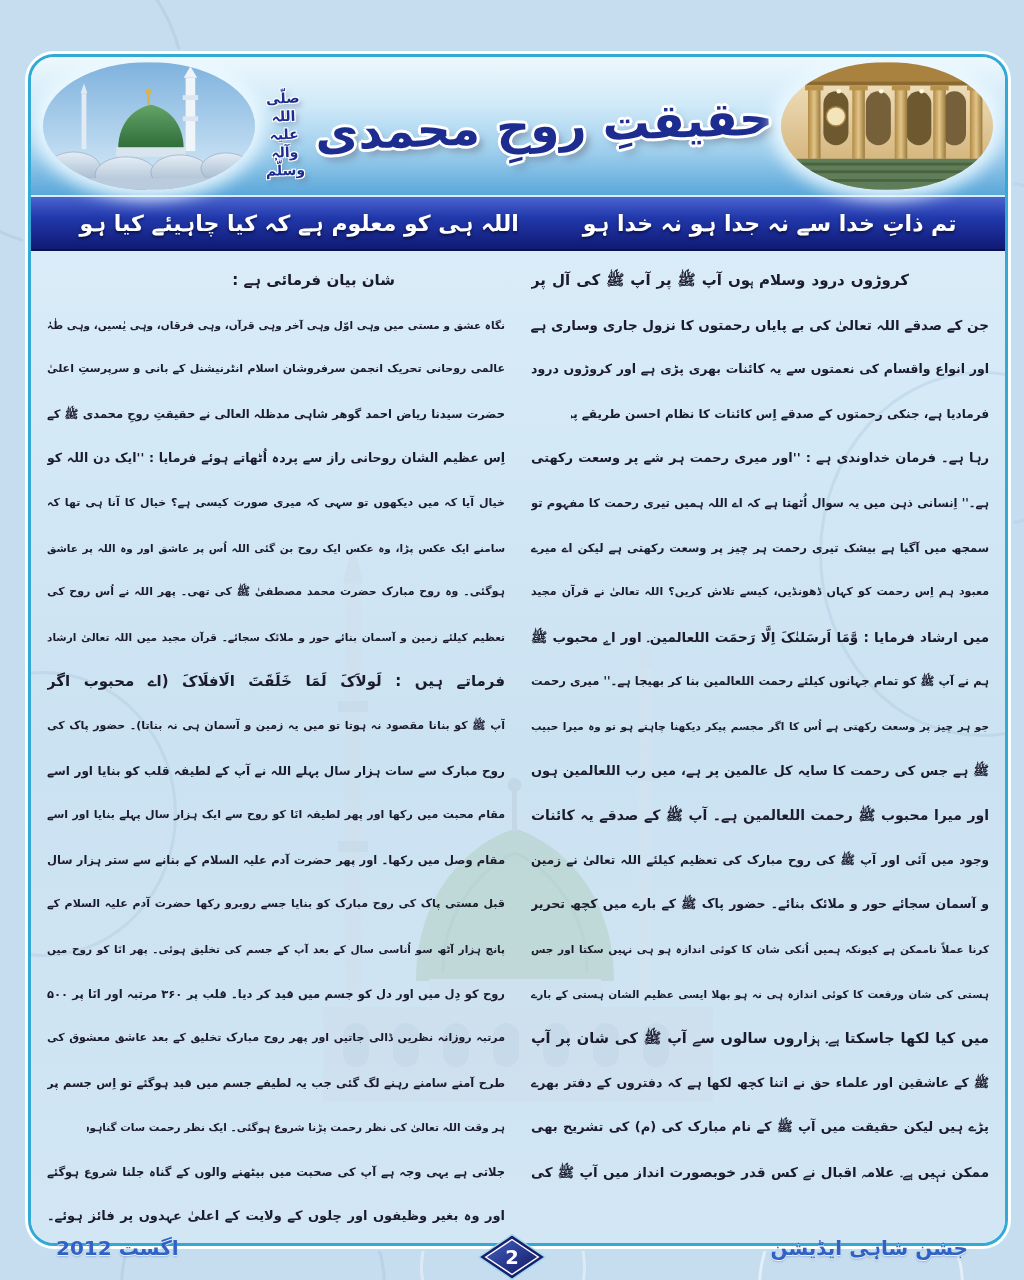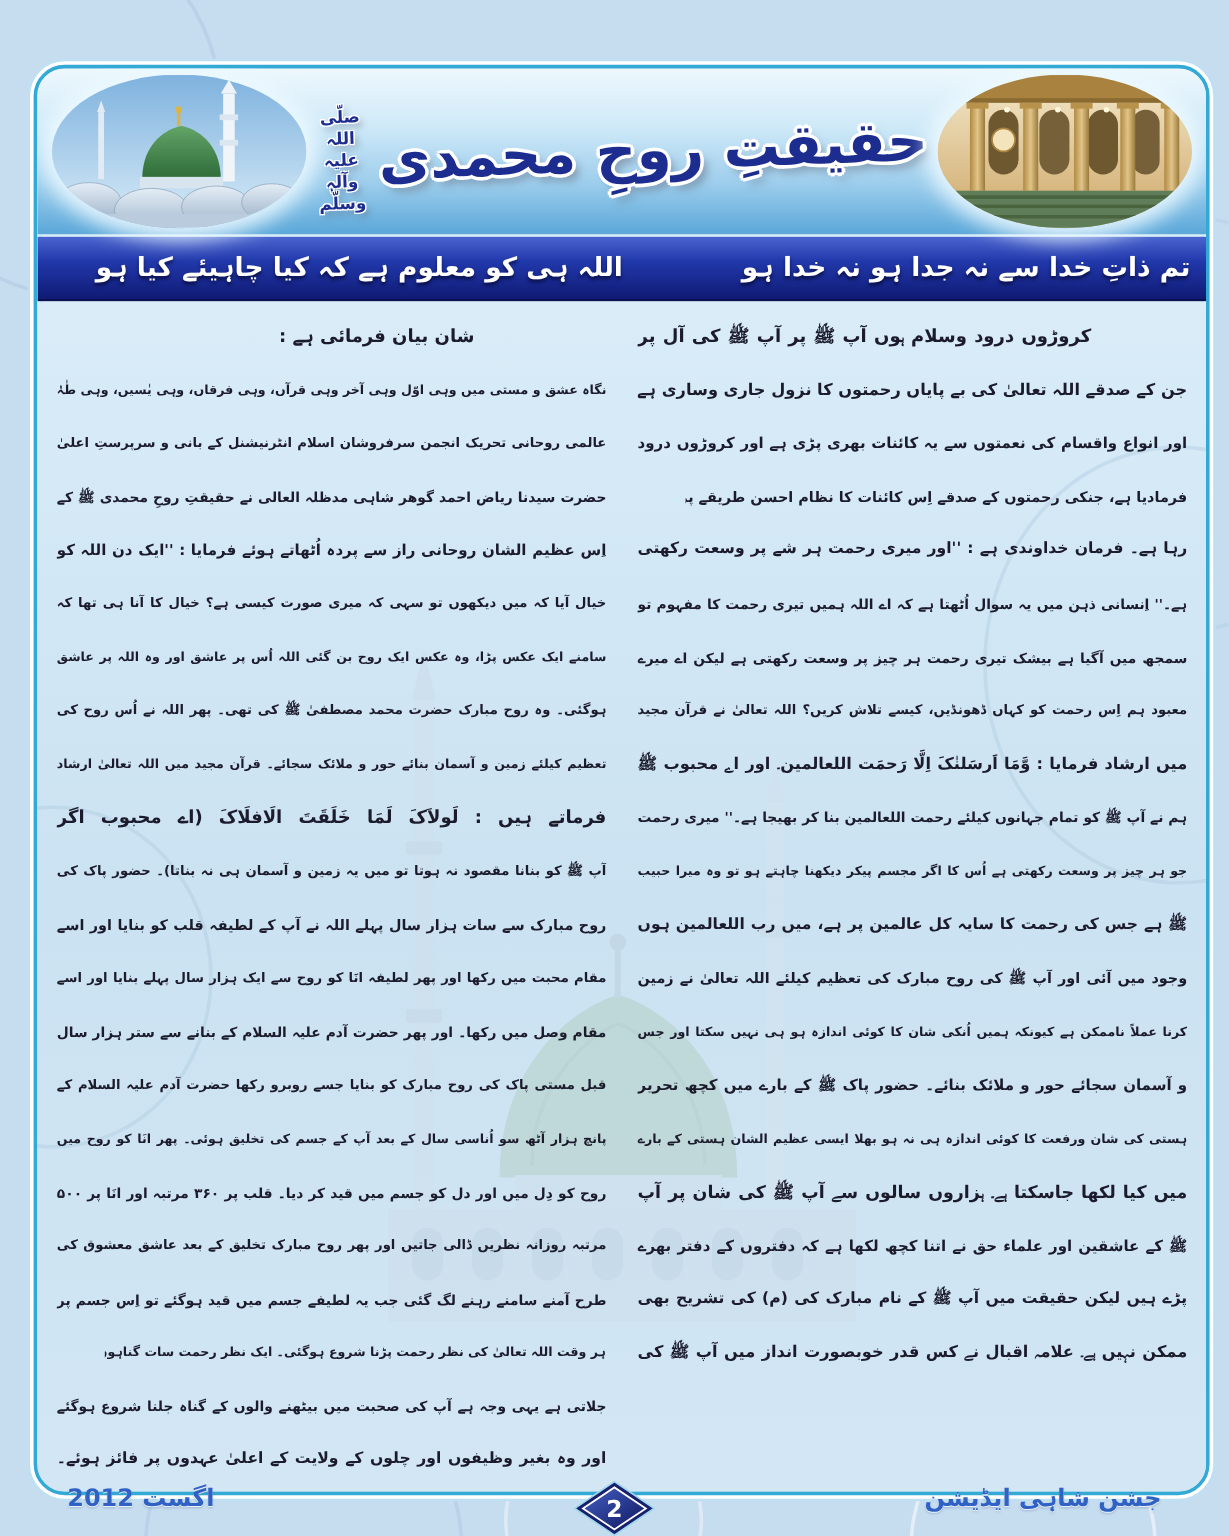--- a/index.html
+++ b/index.html
@@ -57,21 +57,20 @@
 
   
   .banner{
     height:56px;display:flex;align-items:center;justify-content:center;gap:64px;direction:rtl;
     background:linear-gradient(180deg,#4a64cf 0%,#2138ab 40%,#101a74 100%);
     border-top:2px solid #d8ecf8;border-bottom:2px solid #0a1050;box-sizing:border-box;
   }
   .banner span{
     color:#ffffff;font-size:22px;font-weight:bold;white-space:nowrap;
     text-shadow:0 2px 3px rgba(0,0,25,.6);
-    margin-left:35px;
   }
 
   
   .bodyarea{
     position:relative;height:992px;
     background:linear-gradient(180deg,#d9ecf8 0%,#cbe2f2 50%,#d2e6f4 100%);
   }
   .bsw{position:absolute;border-radius:50%;border:3px solid rgba(165,197,222,.35);pointer-events:none;z-index:0;}
   .bsw1{width:320px;height:360px;right:-140px;top:120px;}
   .bsw2{width:260px;height:280px;left:-120px;top:420px;}
@@ -238,23 +237,24 @@
           <div class="line" style="font-size: 12.5px;">اور انواع واقسام کی نعمتوں سے یہ کائنات بھری پڑی ہے اور کروڑوں درود</div>
           <div class="line" style="font-size: 12px; margin-left: 40px;">فرمادیا ہے، جنکی رحمتوں کے صدقے اِس کائنات کا نظام احسن طریقے پر چل</div>
           <div class="line" style="font-size: 13px;">رہا ہے۔ فرمان خداوندی ہے : ''اور میری رحمت ہر شے پر وسعت رکھتی</div>
           <div class="line" style="font-size: 11.5px;">ہے۔'' اِنسانی ذہن میں یہ سوال اُٹھتا ہے کہ اے اللہ ہمیں تیری رحمت کا مفہوم تو</div>
           <div class="line" style="font-size: 11.5px;">سمجھ میں آگیا ہے بیشک تیری رحمت ہر چیز پر وسعت رکھتی ہے لیکن اے میرے</div>
           <div class="line" style="font-size: 11px;">معبود ہم اِس رحمت کو کہاں ڈھونڈیں، کیسے تلاش کریں؟ اللہ تعالیٰ نے قرآن مجید</div>
           <div class="line" style="font-size: 13.5px;">میں ارشاد فرمایا : وَّمَا اَرسَلنٰکَ اِلَّا رَحمَت اللعالمین۔ اور اے محبوب ﷺ</div>
           <div class="line" style="font-size: 11.5px;">ہم نے آپ ﷺ کو تمام جہانوں کیلئے رحمت اللعالمین بنا کر بھیجا ہے۔'' میری رحمت</div>
           <div class="line" style="font-size: 10.5px;">جو ہر چیز پر وسعت رکھتی ہے اُس کا اگر مجسم پیکر دیکھنا چاہتے ہو تو وہ میرا حبیب</div>
           <div class="line" style="font-size: 13px;">ﷺ ہے جس کی رحمت کا سایہ کل عالمین پر ہے، میں رب اللعالمین ہوں</div>
+          <div class="line" style="font-size: 14px;">اور میرا محبوب ﷺ رحمت اللعالمین ہے۔ آپ ﷺ کے صدقے یہ کائنات</div>
           <div class="line" style="font-size: 12px;">وجود میں آئی اور آپ ﷺ کی روح مبارک کی تعظیم کیلئے اللہ تعالیٰ نے زمین</div>
+          <div class="line" style="font-size: 12.5px;">و آسمان سجائے حور و ملائک بنائے۔ حضور پاک ﷺ کے بارے میں کچھ تحریر</div>
           <div class="line" style="font-size: 10.5px;">کرنا عملاً ناممکن ہے کیونکہ ہمیں اُنکی شان کا کوئی اندازہ ہو ہی نہیں سکتا اور جس</div>
-          <div class="line" style="font-size: 12.5px;">و آسمان سجائے حور و ملائک بنائے۔ حضور پاک ﷺ کے بارے میں کچھ تحریر</div>
           <div class="line" style="font-size: 10.5px;">ہستی کی شان ورفعت کا کوئی اندازہ ہی نہ ہو بھلا ایسی عظیم الشان ہستی کے بارے</div>
           <div class="line" style="font-size: 14.5px;">میں کیا لکھا جاسکتا ہے۔ ہزاروں سالوں سے آپ ﷺ کی شان پر آپ</div>
           <div class="line" style="font-size: 12.5px;">ﷺ کے عاشقین اور علماء حق نے اتنا کچھ لکھا ہے کہ دفتروں کے دفتر بھرے</div>
           <div class="line" style="font-size: 13px;">پڑے ہیں لیکن حقیقت میں آپ ﷺ کے نام مبارک کی (م) کی تشریح بھی</div>
           <div class="line" style="font-size: 13.5px;">ممکن نہیں ہے۔ علامہ اقبال نے کس قدر خوبصورت انداز میں آپ ﷺ کی</div>
         </div>
       <div class="col">
           <div class="line flush" style="font-size: 15px;">شان بیان فرمائی ہے :</div>
           <div class="line" style="font-size: 10.5px;">نگاہ عشق و مستی میں وہی اوّل وہی آخر وہی قرآں، وہی فرقاں، وہی یٰسیں، وہی طٰہٰ</div>
           <div class="line" style="font-size: 11px;">عالمی روحانی تحریک انجمن سرفروشان اسلام انٹرنیشنل کے بانی و سرپرستِ اعلیٰ</div>

